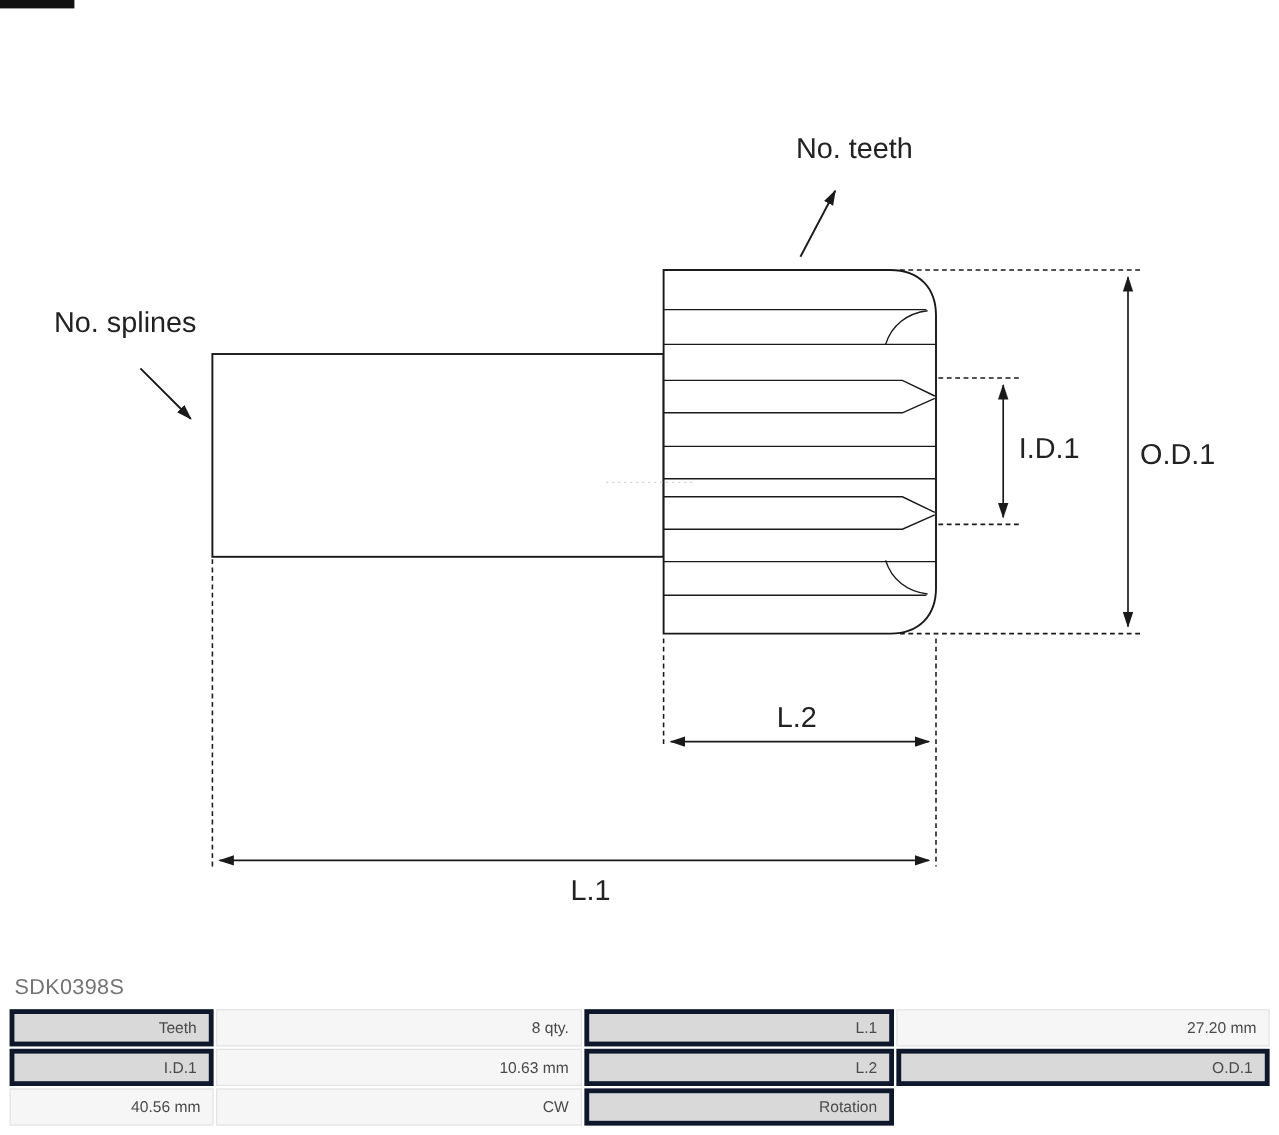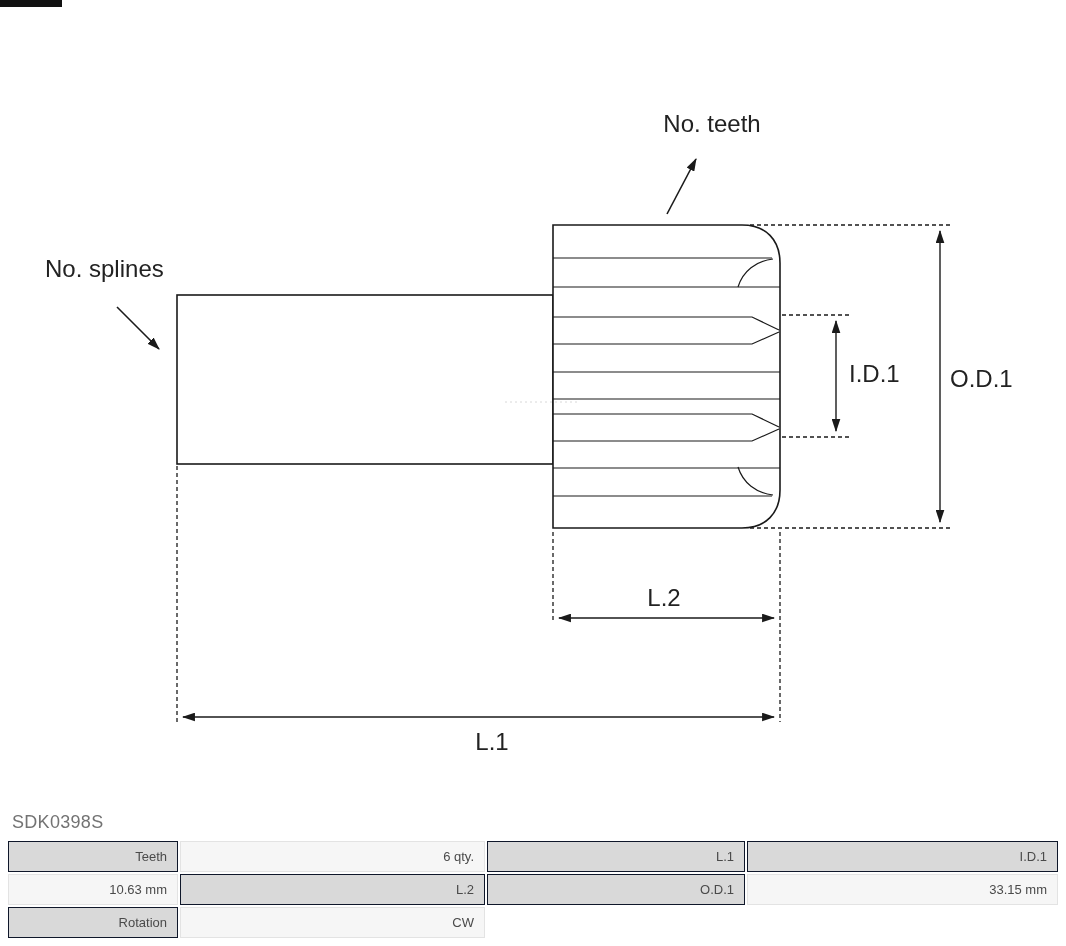--- a/index.html
+++ b/index.html
@@ -32,21 +32,21 @@
     display: grid;
     grid-template-columns: 170px 305px 258px 1fr;
     grid-auto-rows: 31px;
     gap: 2px;
   }
   .cell {
     display: flex; align-items: center; justify-content: flex-end;
     padding-right: 10px;
     font-size: 13px; color: #4a4a4a;
   }
-  .cell.label { background: #d9d9d9; border: 1px solid #0f172a; }
+  .cell.label { background: #d9d9d9; border: 4px solid #0f172a; }
   .cell.value { background: #f6f6f6; border: 1px solid #e3e3e3; }
 </style>
 </head>
 <body>
 
 <div class="page">
 
   <div class="header-bar"></div>
 
   <svg class="diagram" width="1066" height="800" viewBox="0 0 1066 800">
@@ -100,26 +100,27 @@
     <text class="lbl" x="849" y="382" text-anchor="start">I.D.1</text>
     <text class="lbl" x="950" y="387" text-anchor="start">O.D.1</text>
     <text class="lbl" x="664" y="606" text-anchor="middle">L.2</text>
     <text class="lbl" x="492" y="750" text-anchor="middle">L.1</text>
   </svg>
 
   <div class="part-number">SDK0398S</div>
 
   <div class="spec-table">
     <div class="cell label">Teeth</div>
-    <div class="cell value">6 qty.</div>
+    <div class="cell value">8 qty.</div>
     <div class="cell label">L.1</div>
+    <div class="cell value">27.20 mm</div>
 
     <div class="cell label">I.D.1</div>
     <div class="cell value">10.63 mm</div>
     <div class="cell label">L.2</div>
 
     <div class="cell label">O.D.1</div>
-    <div class="cell value">33.15 mm</div>
+    <div class="cell value">40.56 mm</div>
+    <div class="cell value">CW</div>
     <div class="cell label">Rotation</div>
-    <div class="cell value">CW</div>
   </div>
 
 </div>
 
 </body></html>

